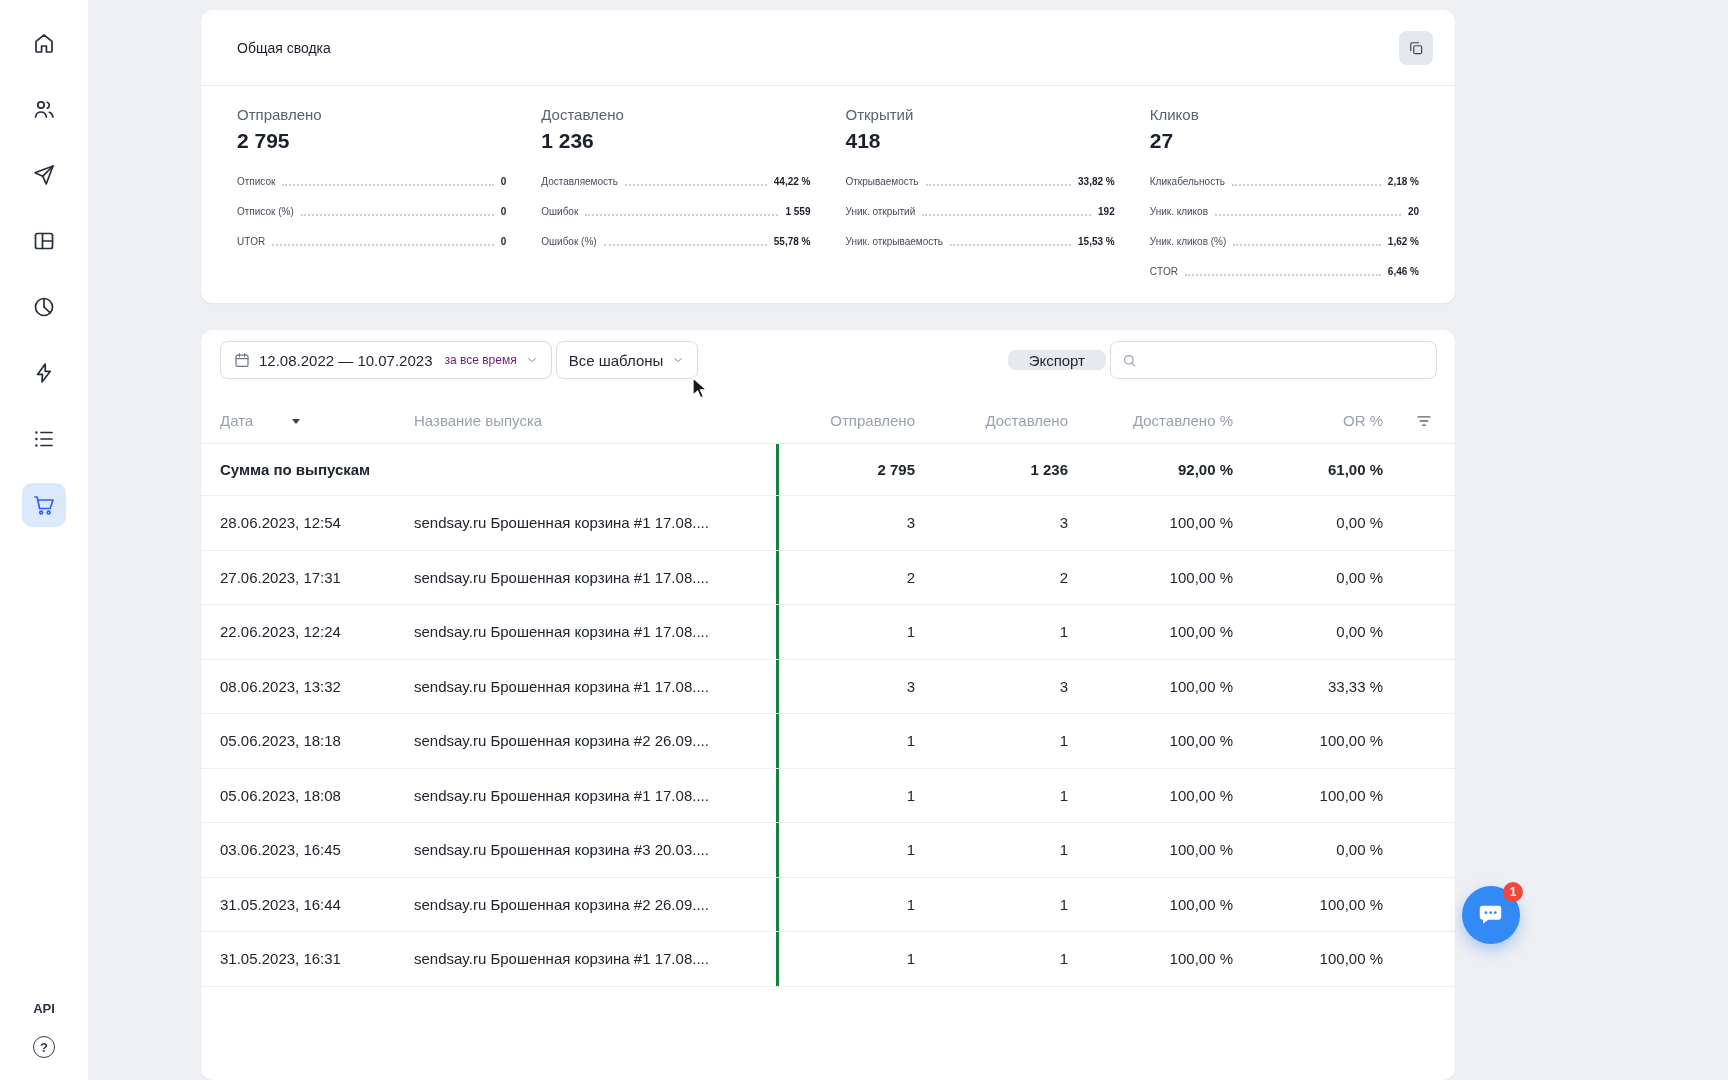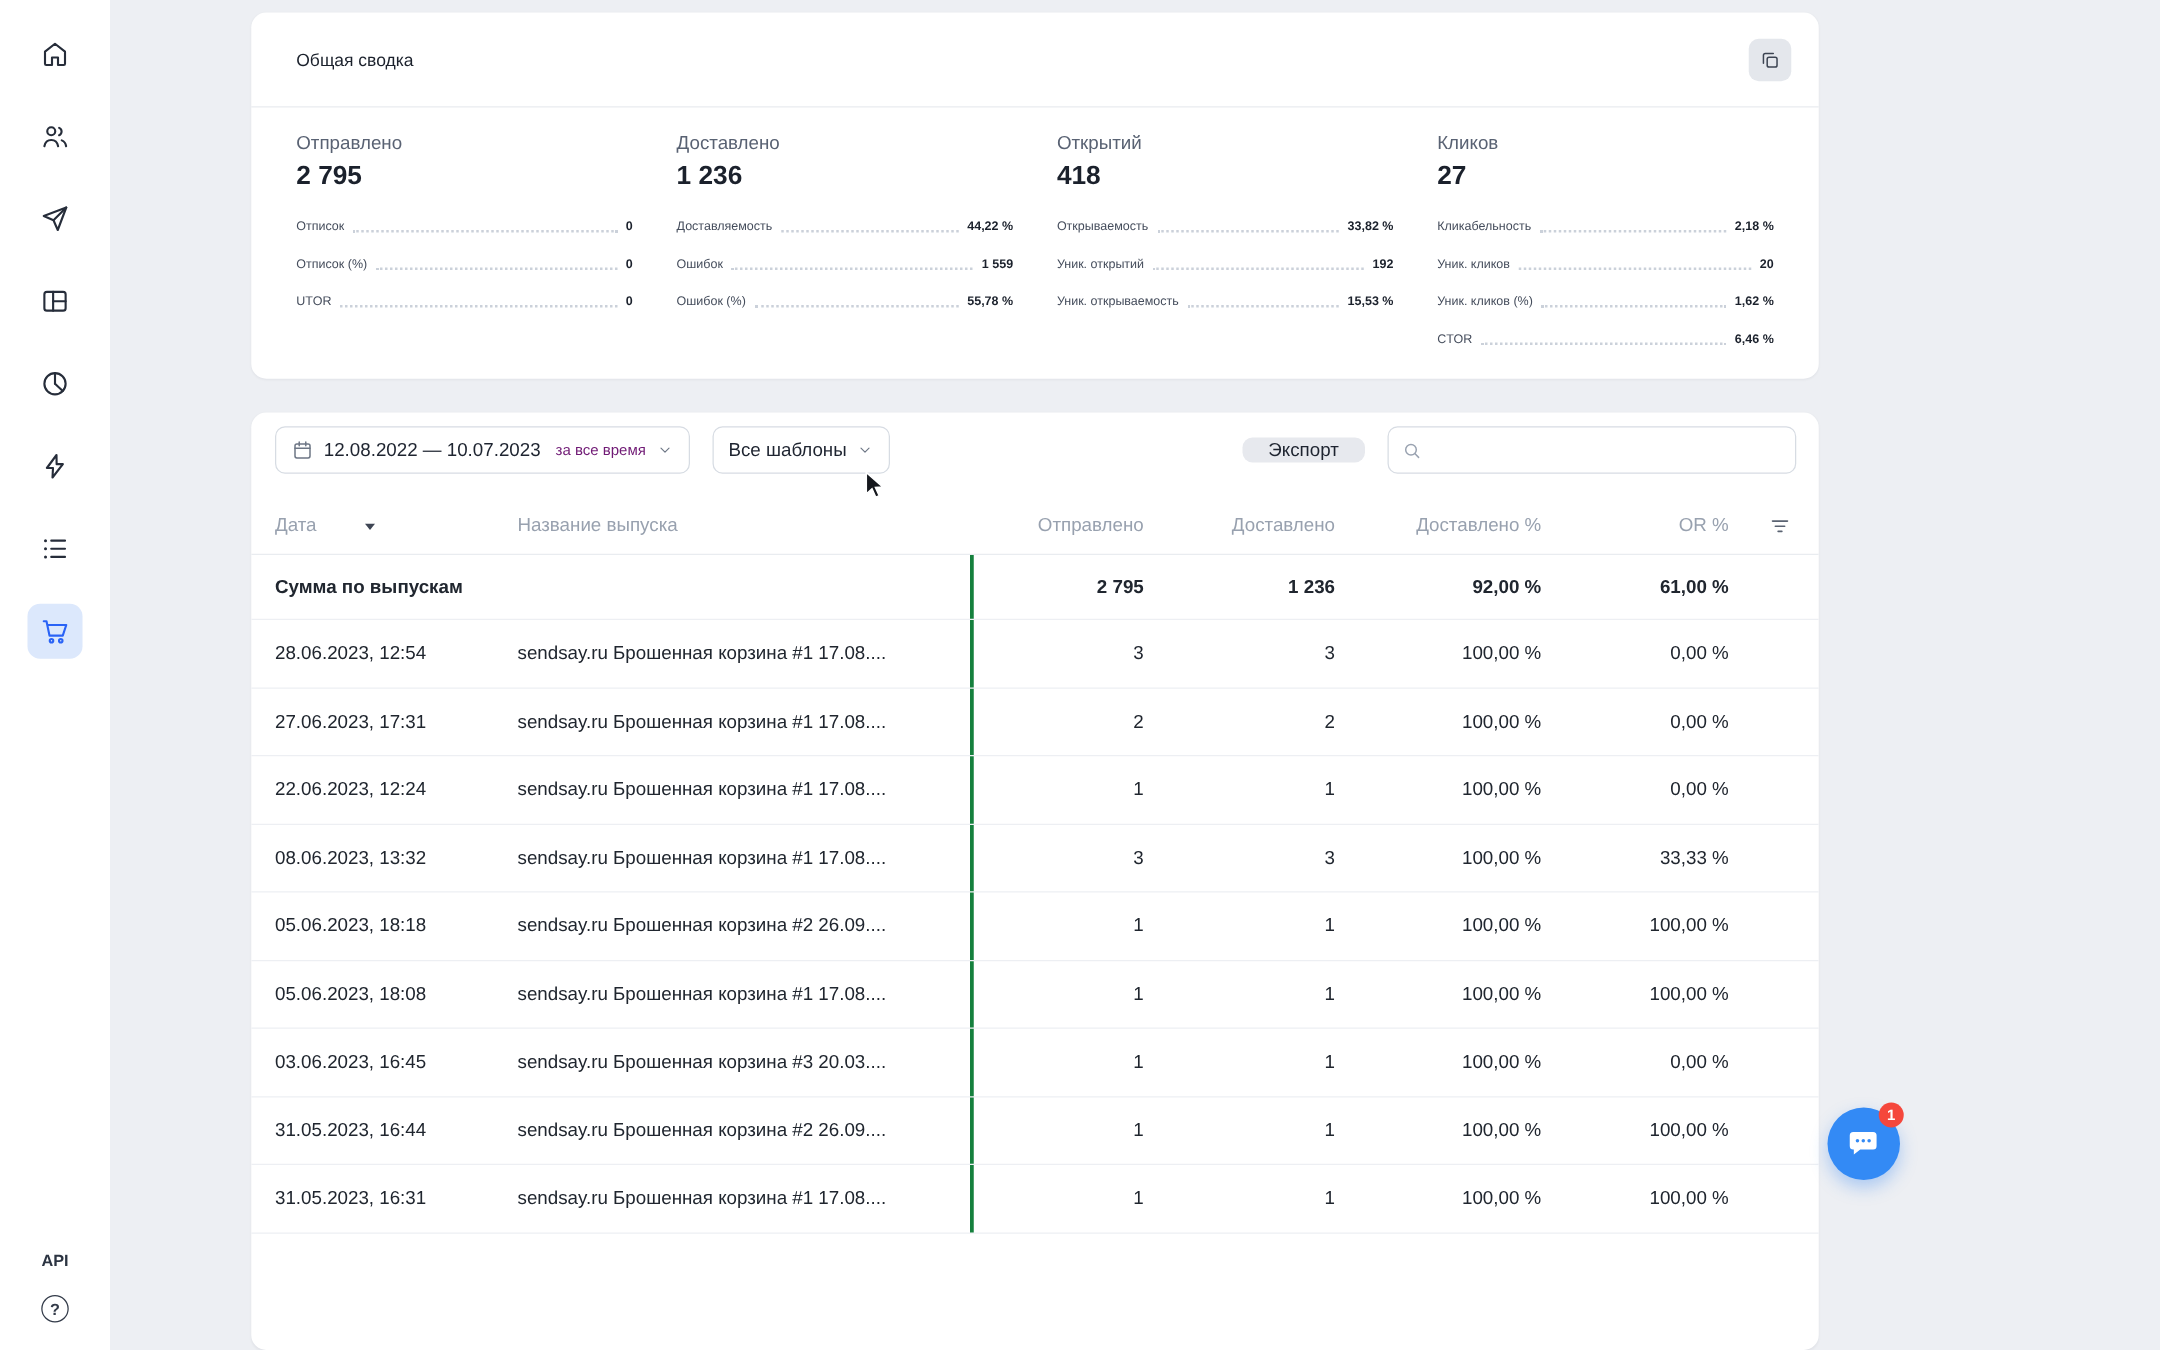--- a/index.html
+++ b/index.html
@@ -44,21 +44,21 @@
 
   .stats { display:grid; grid-template-columns:repeat(4,1fr); gap:35px; padding:20px 36px 0; }
   .stat-label { font-size:15px; color:#596273; }
   .stat-value { font-size:21px; font-weight:700; color:#1b212c; margin:6px 0 13px; }
   .stat-row { display:flex; align-items:center; height:30px; font-size:10px; }
   .stat-row-label { color:#454d5c; white-space:nowrap; }
   .stat-leader { flex:1; border-bottom:2px dotted #cbd1da; margin:0 7px; transform:translateY(4px); min-width:8px; }
   .stat-row-value { font-weight:700; color:#1b212c; white-space:nowrap; }
 
   .card2 { left:201px; top:330px; width:1254px; height:750px; overflow:hidden; }
-  .toolbar { display:flex; align-items:center; gap:18px; padding:11px 18px 0 19px; height:49px; }
+  .toolbar { display:flex; align-items:center; gap:4px; padding:11px 18px 0 19px; height:49px; }
   .ctrl {
     display:flex; align-items:center; gap:8px; height:38px; padding:0 12px;
     border:1px solid #d7dce3; border-radius:8px; background:#fff; cursor:pointer;
     font:inherit; font-size:15px; color:#1e2430;
   }
   .ctrl svg { stroke:#6d7685; fill:none; stroke-width:1.6; stroke-linecap:round; stroke-linejoin:round; }
   .date-preset { color:#701a75; font-size:12px; margin-left:4px; }
   .export-btn {
     margin-left:auto; height:20px; padding:0 21px; border:none; border-radius:8px;
     background:#e7e9ee; font:inherit; font-size:15px; color:#1e2430; cursor:pointer;

